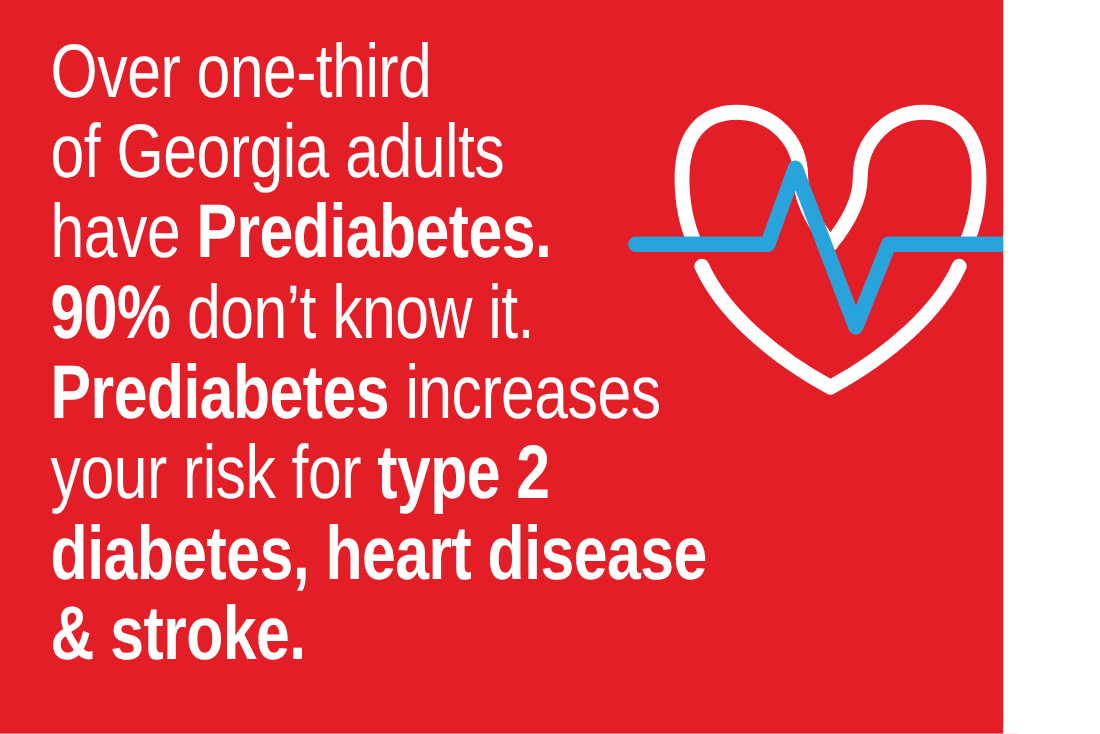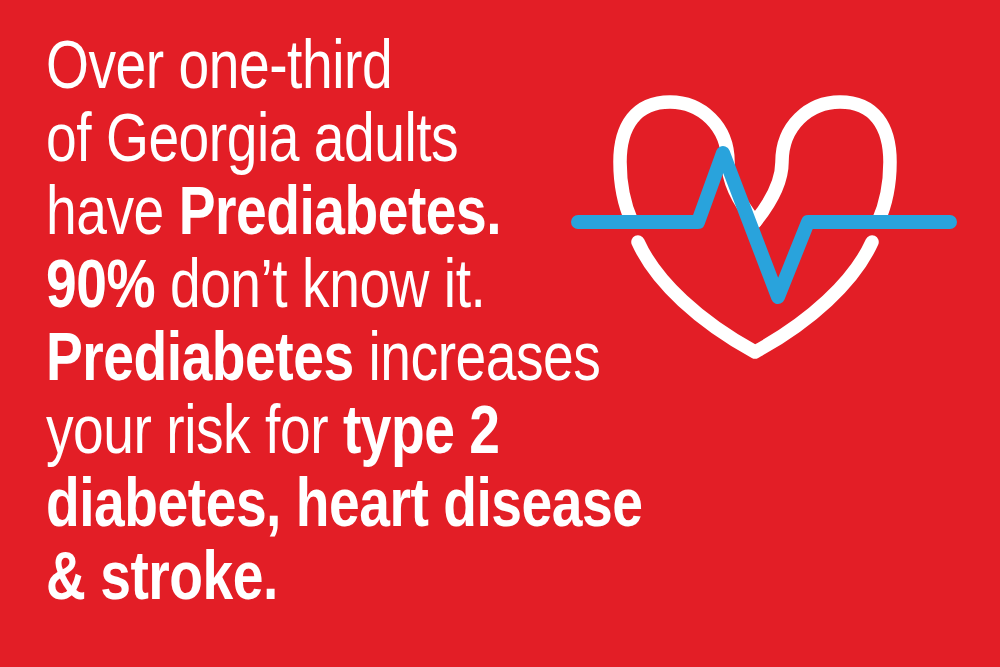--- a/index.html
+++ b/index.html
@@ -2,21 +2,21 @@
 <html><head>
 <meta charset="utf-8">
 <style>
   html, body {
     margin: 0;
     padding: 0;
     background: #ffffff;
   }
   #poster {
     position: relative;
-    width: 1000px;
+    width: 912px;
     height: 667px;
     overflow: hidden;
     background: #e31e26;
     font-family: "Liberation Sans", "DejaVu Sans", sans-serif;
   }
   #headline {
     position: absolute;
     left: 46px;
     top: 28px;
     width: 600px;

